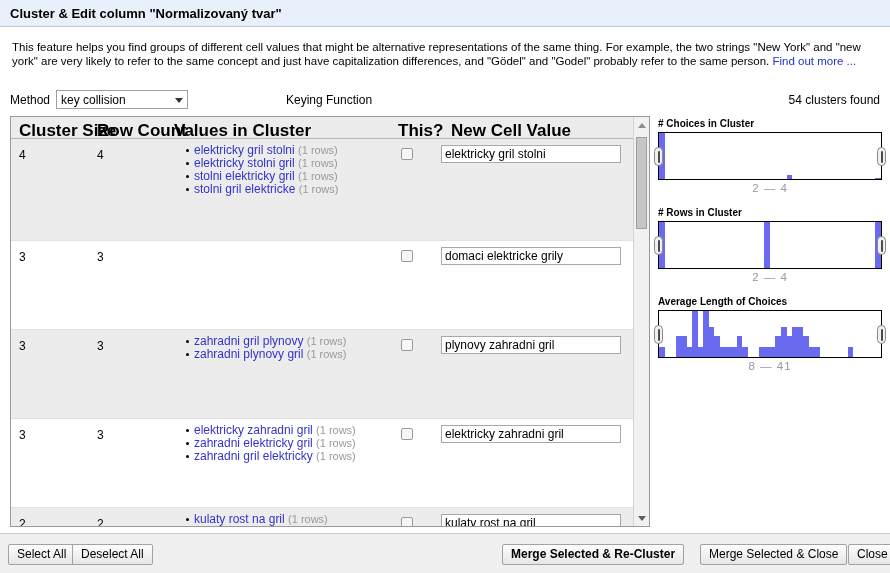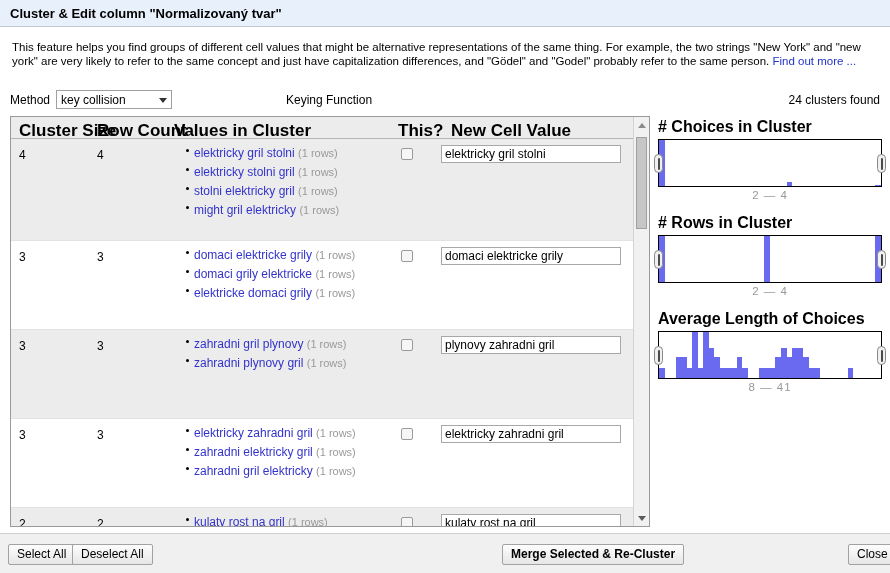--- a/index.html
+++ b/index.html
@@ -65,21 +65,21 @@
     white-space: nowrap;
   }
   .fake-select .arrow {
     position: absolute; right: 4px; top: 7px;
     width: 0; height: 0;
     border-left: 4px solid transparent;
     border-right: 4px solid transparent;
     border-top: 5px solid #333;
   }
   #method-label { left: 10px; }
-  #method-select { left: 56px; width: 116px; }
+  #method-select { left: 56px; width: 132px; }
   #keying-label { left: 286px; }
   #keying-select { left: 378px; width: 126px; }
   #clusters-found {
     position: absolute; right: 10px; top: 3px;
     font-size: 12px; color: #000;
   }
 
   
   .table-wrap {
     position: absolute; left: 10px; top: 116px;
@@ -126,21 +126,21 @@
   }
   .c-size { left: 8px; top: 9px; }
   .c-rows { left: 86px; top: 9px; }
   .c-values { left: 163px; top: 5px; width: 215px; }
   .c-merge { left: 390px; top: 9px; }
   .c-new  { left: 430px; top: 6px; }
 
   ul.vals { margin: 0; padding: 0 0 0 12px; list-style: none; }
   ul.vals li {
     position: relative;
-    line-height: 19px;
+    line-height: 13px;
     margin: 0 0 0 0;
     padding: 0 0 0 8px;
     white-space: nowrap;
     font-size: 12px;
   }
   ul.vals li::before {
     content: "";
     position: absolute;
     left: 0; top: 5px;
     width: 3px; height: 3px;
@@ -195,21 +195,21 @@
   }
 
   
   .facets {
     position: absolute; left: 658px; top: 118px;
     width: 224px;
   }
   .facet { margin-bottom: 13px; }
   .facet-title {
     font-weight: bold;
-    font-size: 16px;
+    font-size: 10px;
     color: #000;
     margin-bottom: 3px;
     white-space: nowrap;
   }
   .hist-box {
     position: relative;
     width: 224px; height: 48px;
     border: 1px solid #000;
     background: #fff;
     overflow: visible;
@@ -288,58 +288,51 @@
 
   <div class="controls">
     <span class="ctl-label" id="method-label">Method</span>
     <div class="fake-select" id="method-select">
       <span>key collision</span>
       <span class="arrow"></span>
     </div>
 
     <span class="ctl-label" id="keying-label">Keying Function</span>
 
-    <span id="clusters-found">24 clusters found</span>
+    <span id="clusters-found">54 clusters found</span>
   </div>
 
   <div class="table-wrap">
     <div class="thead">
       <span class="th th-size">Cluster Size</span>
       <span class="th th-rows">Row Count</span>
       <span class="th th-values">Values in Cluster</span>
       <span class="th th-merge">This?</span>
       <span class="th th-new">New Cell Value</span>
     </div>
     <div class="tbody" id="tbody">
         <div class="row alt" style="height: 102px;">
           <span class="cell c-size">4</span>
           <span class="cell c-rows">4</span>
           <div class="cell c-values">
             <ul class="vals">
               <li><span class="vlink">elektricky gril stolni</span> <span class="vcount">(1 rows)</span></li>
               <li><span class="vlink">elektricky stolni gril</span> <span class="vcount">(1 rows)</span></li>
               <li><span class="vlink">stolni elektricky gril</span> <span class="vcount">(1 rows)</span></li>
-              <li><span class="vlink">might gril elektricky</span> <span class="vcount">(1 rows)</span></li>
+              <li><span class="vlink">stolni gril elektricke</span> <span class="vcount">(1 rows)</span></li>
             </ul>
           </div>
           <span class="cell c-merge">
             <span class="mergebox"></span>
           </span>
           <span class="cell c-new"><input class="newval" type="text" value="elektricky gril stolni" style=""></span>
         </div>
         <div class="row" style="height: 89px;">
           <span class="cell c-size">3</span>
           <span class="cell c-rows">3</span>
-          <div class="cell c-values">
-            <ul class="vals">
-              <li><span class="vlink">domaci elektricke grily</span> <span class="vcount">(1 rows)</span></li>
-              <li><span class="vlink">domaci grily elektricke</span> <span class="vcount">(1 rows)</span></li>
-              <li><span class="vlink">elektricke domaci grily</span> <span class="vcount">(1 rows)</span></li>
-            </ul>
-          </div>
           <span class="cell c-merge">
             <span class="mergebox"></span>
           </span>
           <span class="cell c-new"><input class="newval" type="text" value="domaci elektricke grily" style=""></span>
         </div>
         <div class="row alt" style="height: 89px;">
           <span class="cell c-size">3</span>
           <span class="cell c-rows">3</span>
           <div class="cell c-values">
             <ul class="vals">
@@ -543,16 +536,17 @@
           <div class="handle right"></div>
         </div>
         <div class="hist-range">8 — 41</div>
       </div>
     </div>
 
   <div class="footer">
     <button class="btn" id="btn-select-all">Select All</button>
     <button class="btn" id="btn-deselect-all">Deselect All</button>
     <button class="btn bold" id="btn-merge-recluster">Merge Selected &amp; Re-Cluster</button>
+    <button class="btn" id="btn-merge-close">Merge Selected &amp; Close</button>
     <button class="btn" id="btn-close">Close</button>
   </div>
 
 </div>
 
 </body></html>

